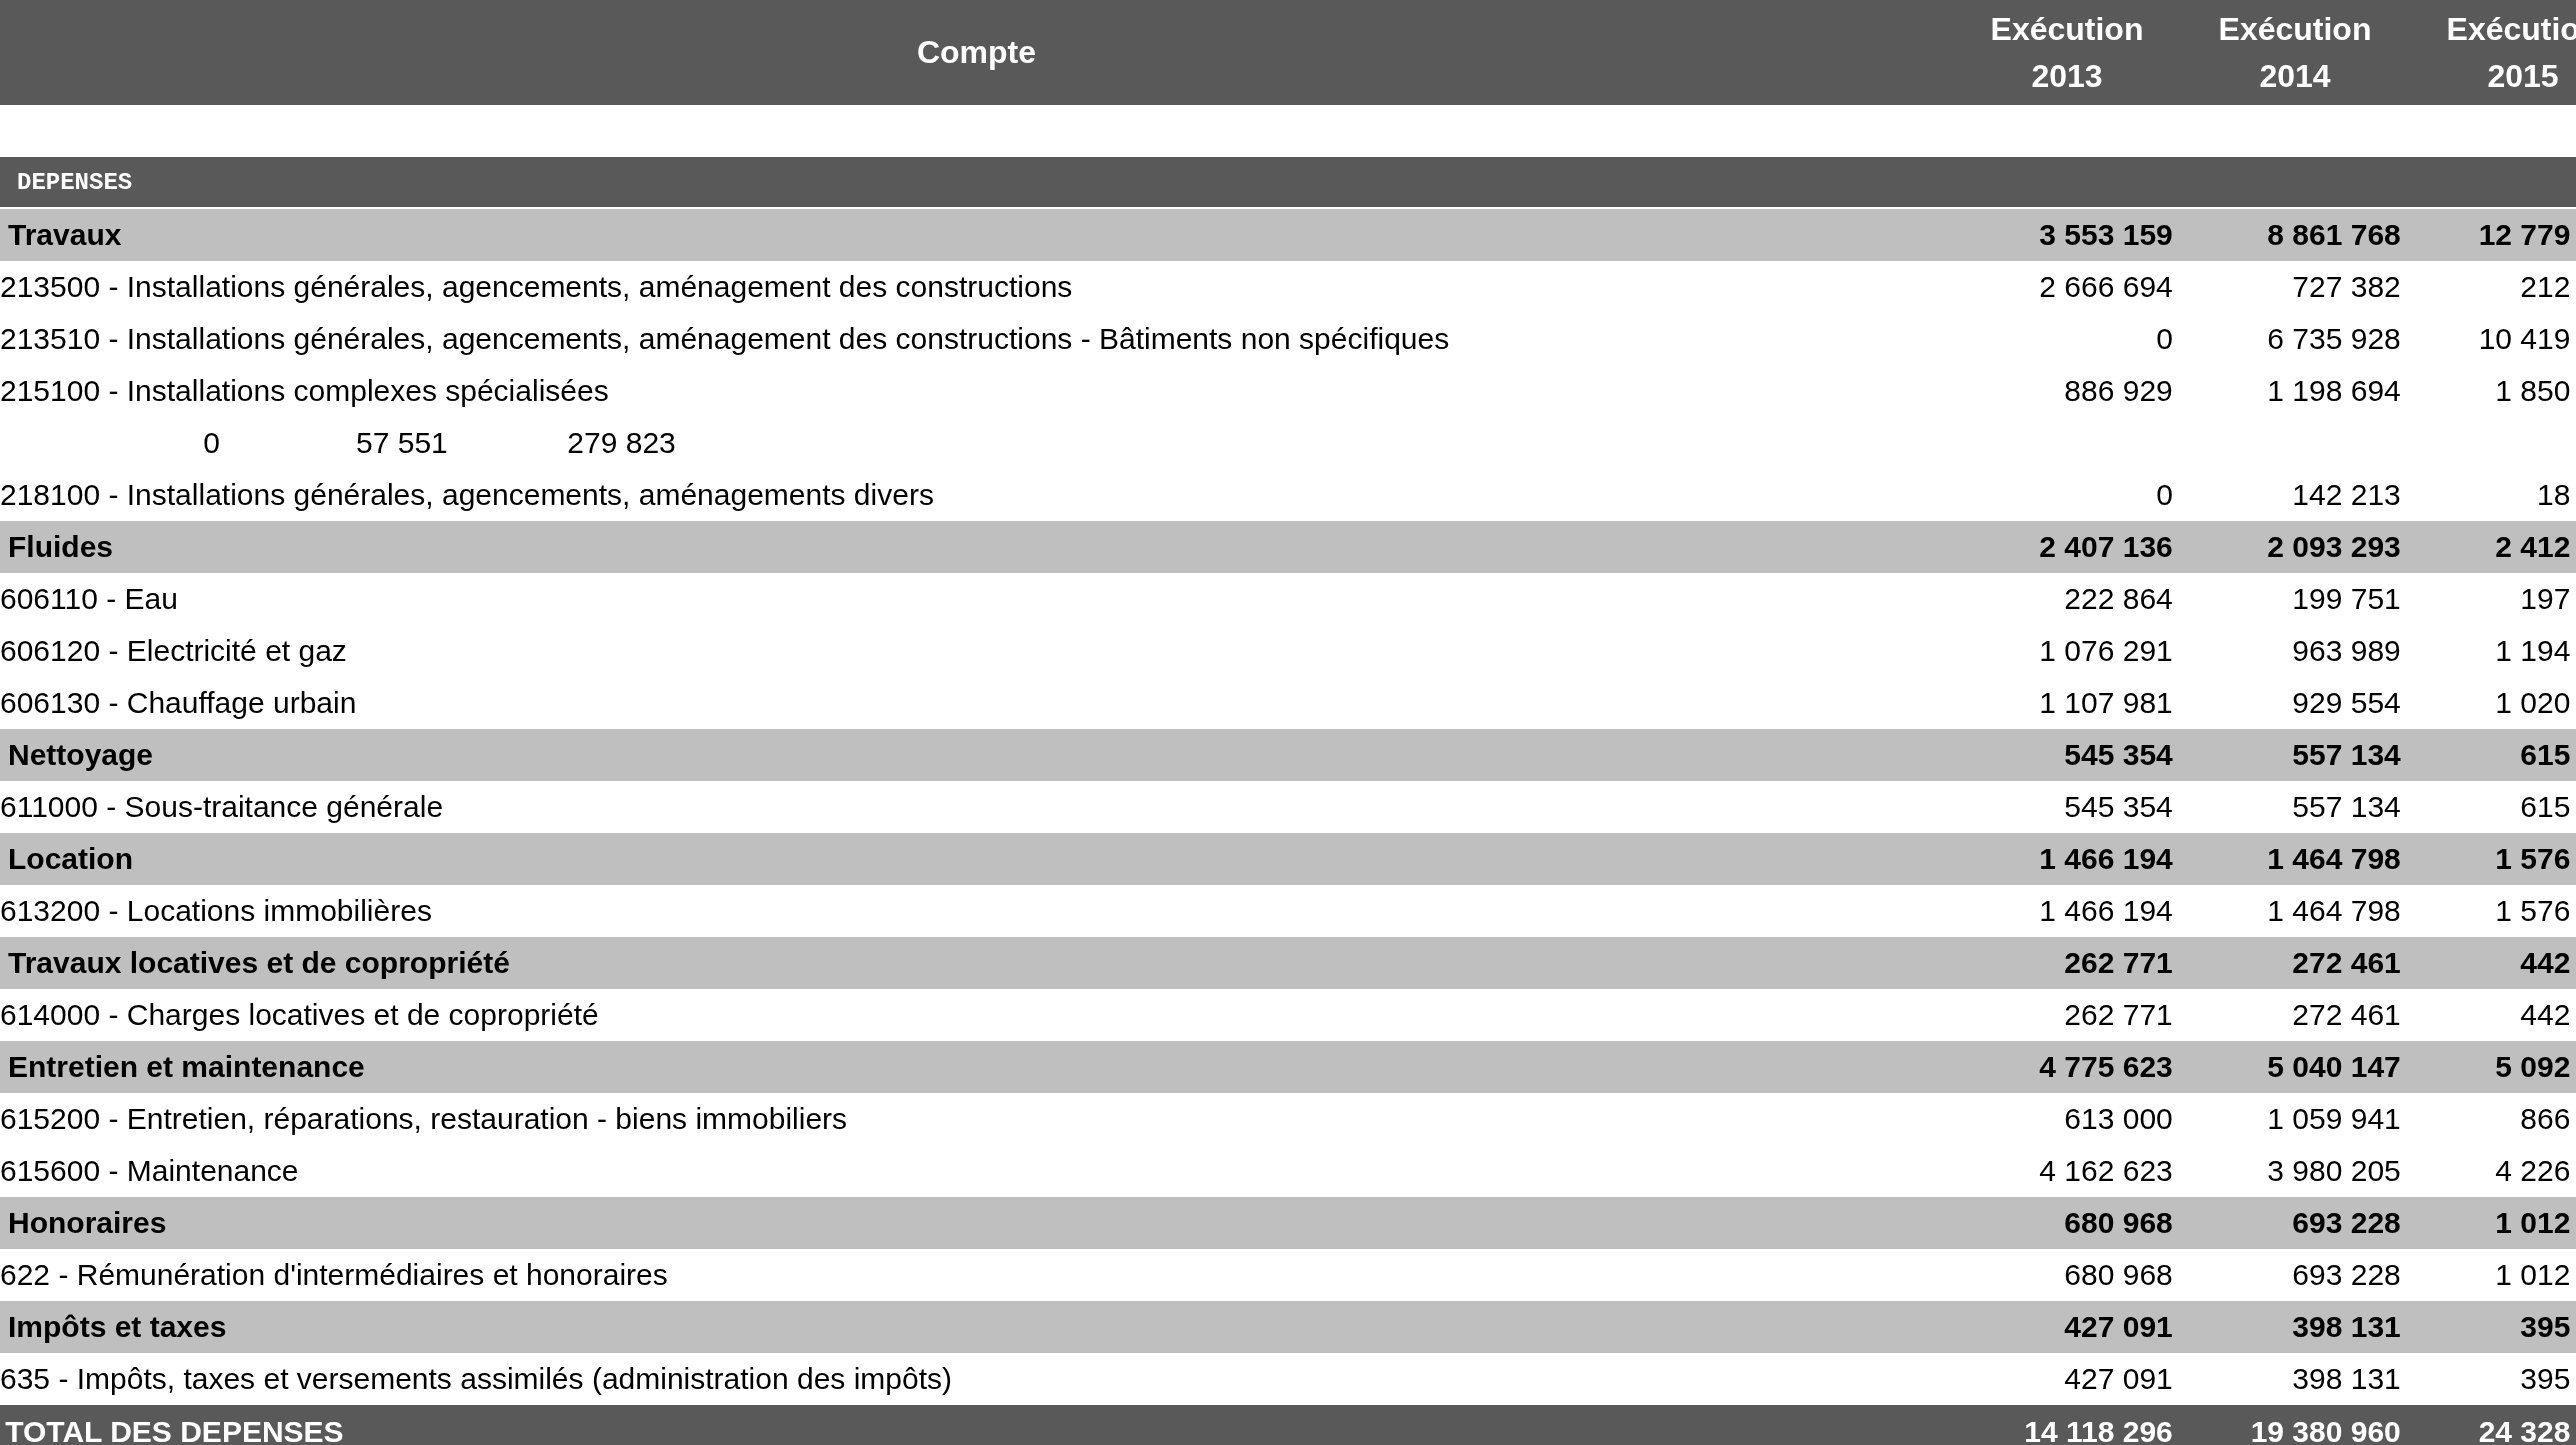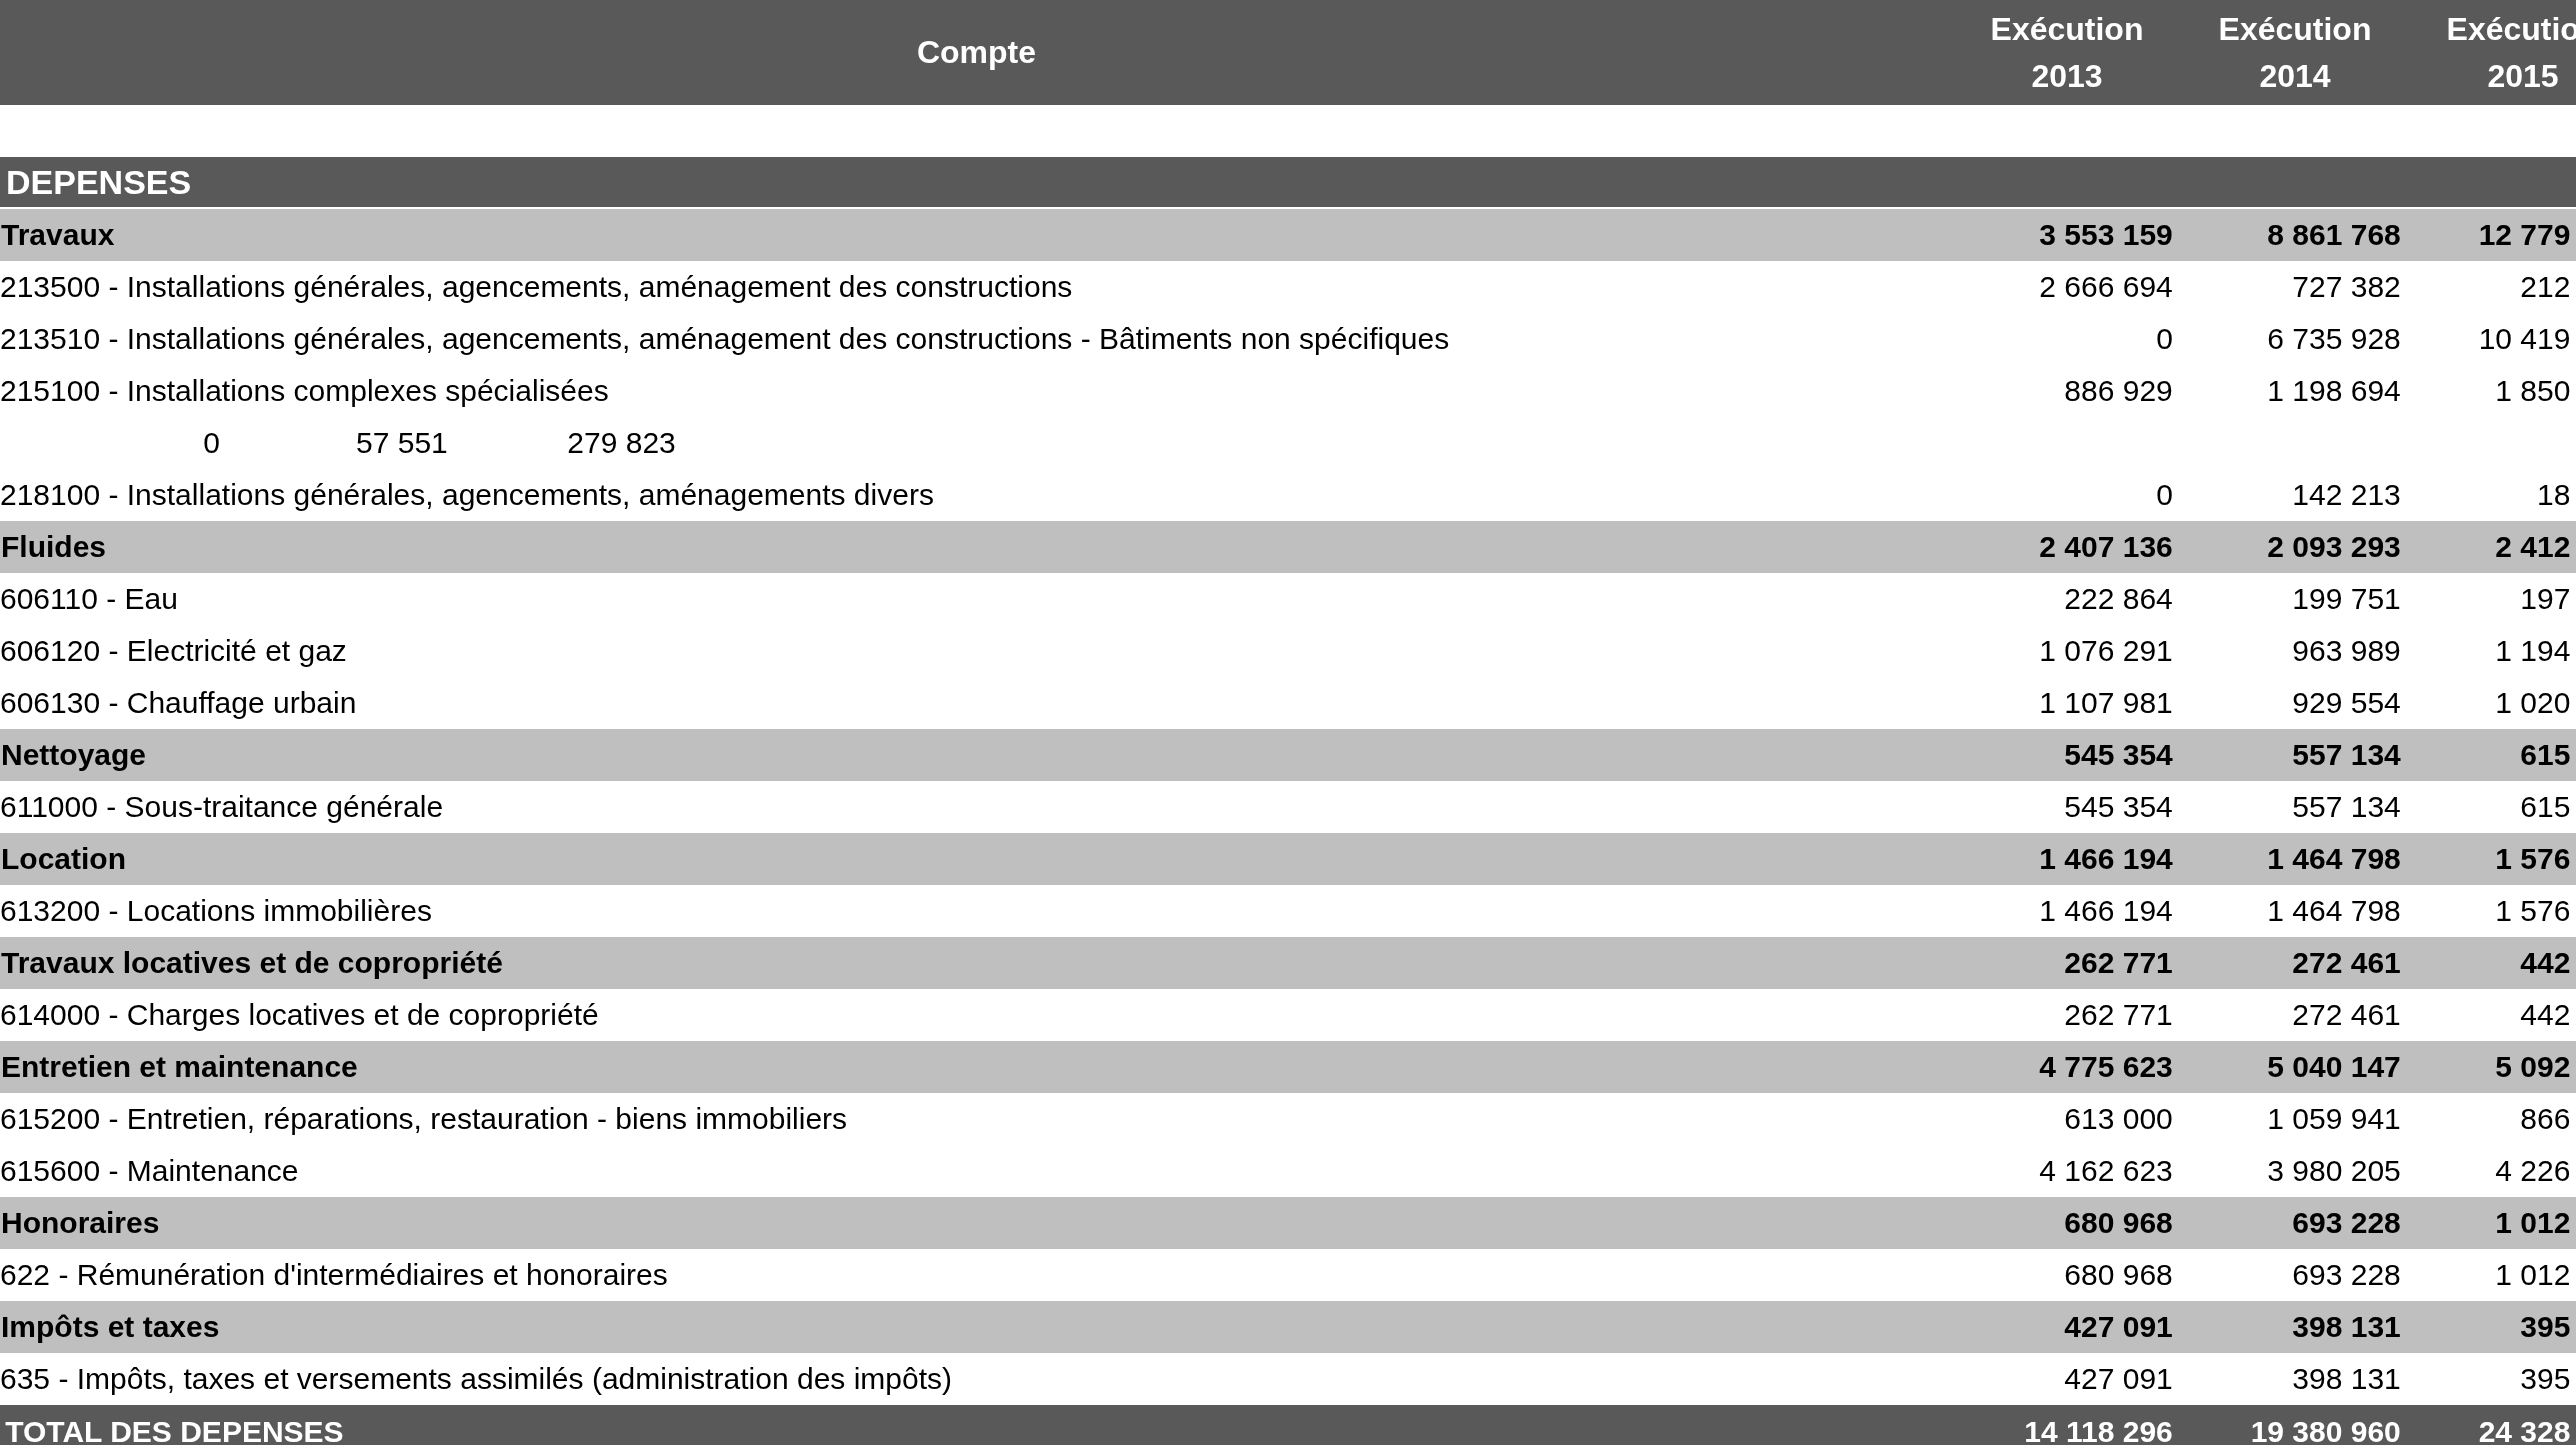--- a/index.html
+++ b/index.html
@@ -24,23 +24,23 @@
   .hcell.year { width: 228px; flex-direction: column; line-height: 47px; }
 
   .spacer { height: 52px; background: #ffffff; }
 
   
   .row { display: flex; height: 52px; align-items: center; white-space: nowrap; }
   .cell-label { width: 1953px; overflow: hidden; }
   .cell-val { width: 228px; text-align: right; padding-right: 8.2px; }
 
   .row.section { background: #595959; color: #ffffff; font-weight: 700; border-bottom: 2.6px solid #ffffff; }
-  .row.section .cell-label { padding-left: 6px; font-size: 34px; }
+  .row.section .cell-label { padding-left: 17px; font-size: 24px; font-family: Liberation Mono, monospace; }
   .row.group { background: #BFBFBF; font-weight: 700; }
-  .row.group .cell-label { padding-left: 1px; }
+  .row.group .cell-label { padding-left: 8px; }
   .row.detail { background: #ffffff; }
   .row.detail .cell-label { text-align: left; padding-right: 12.4px; }
   .row.total { background: #595959; color: #ffffff; font-weight: 700; height: 53px; }
   .row.total .cell-label { padding-left: 5.2px; }
 </style>
 </head>
 <body>
 
 <div class="table">
   <div class="header-row" id="header-row">

